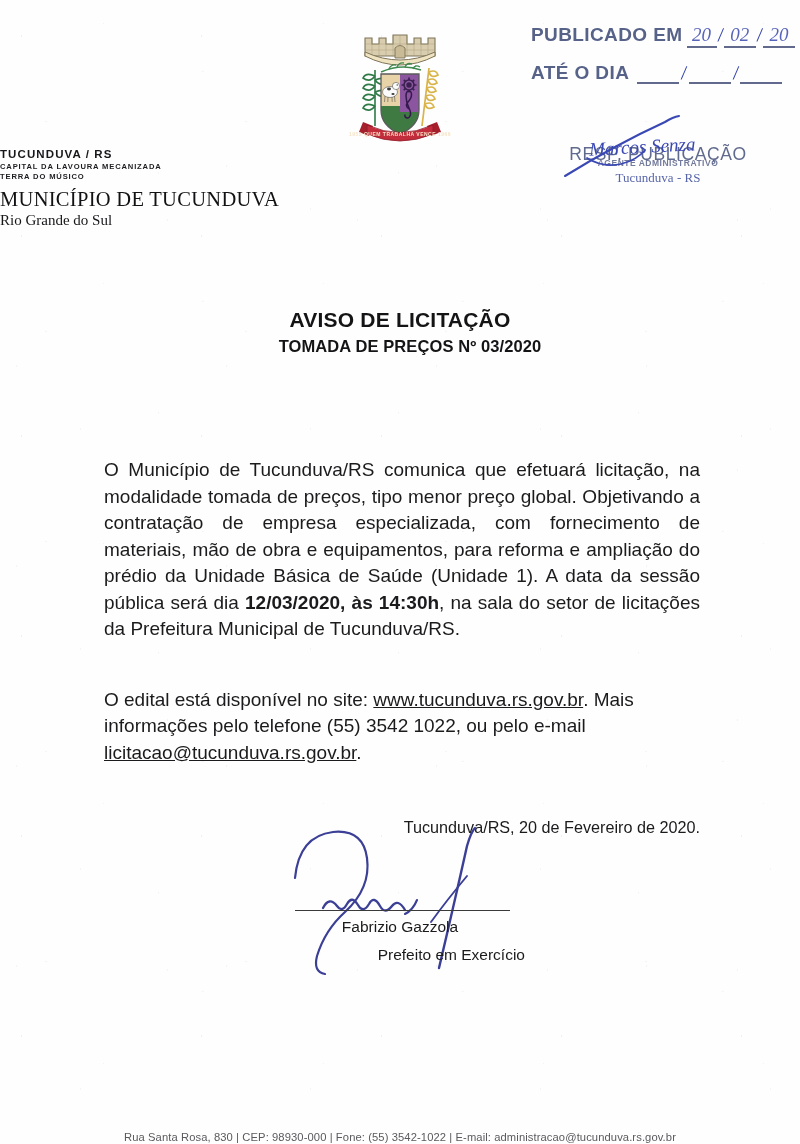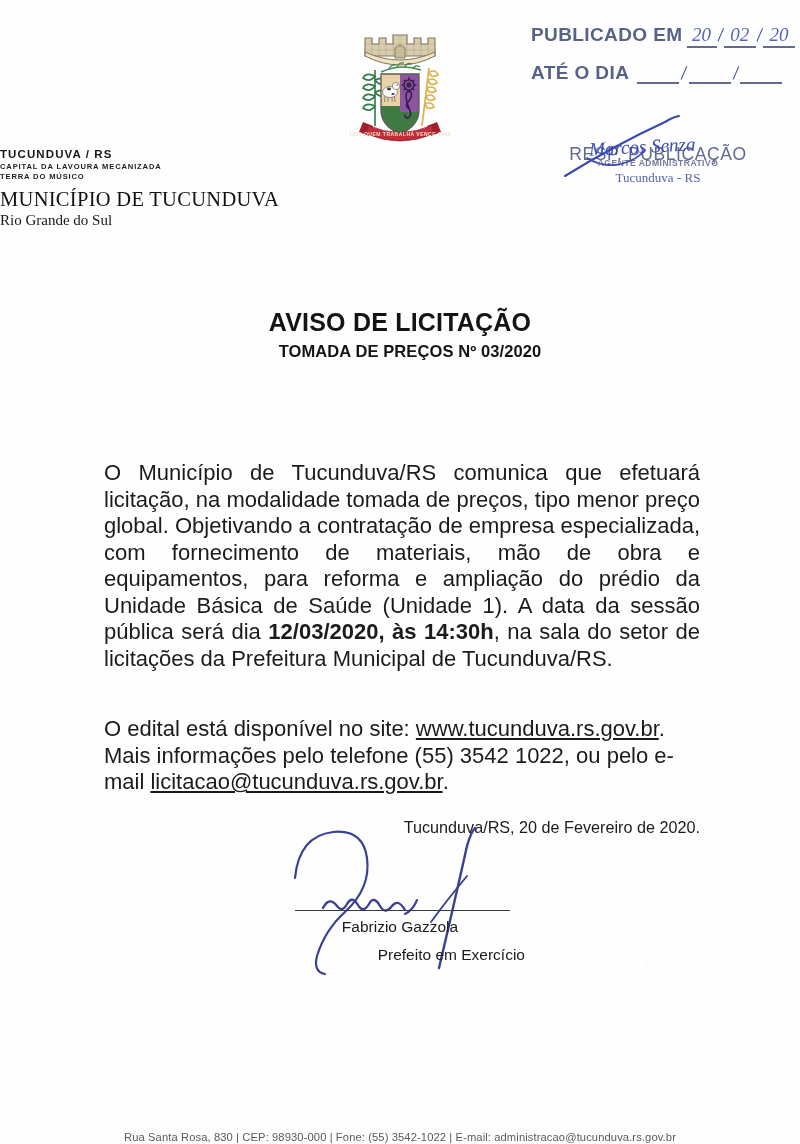--- a/index.html
+++ b/index.html
@@ -161,21 +161,21 @@
   }
 
   
   .title-block {
     position: absolute;
     left: 0; right: 0;
     top: 308px;
     text-align: center;
   }
   .doc-title {
-    font-size: 25px;
+    font-size: 21px;
     font-weight: bold;
     letter-spacing: .2px;
     color: #141416;
   }
   .doc-subtitle {
     margin-top: 5px;
     font-size: 16.5px;
     font-weight: bold;
     letter-spacing: .1px;
     color: #141416;
@@ -183,21 +183,21 @@
   }
 
   
   .body-block {
     position: absolute;
     left: 104px;
     top: 438px;
     width: 596px;
   }
   .para {
-    font-size: 22px;
+    font-size: 19px;
     line-height: 26.5px;
     text-align: justify;
     text-justify: inter-word;
     color: #1b1b1d;
   }
   .para.p2 { margin-top: 44px; text-align: left; }
   .b { font-weight: bold; }
   .lnk { text-decoration: underline; color: #1b1b1d; }
 
   .date-line {

